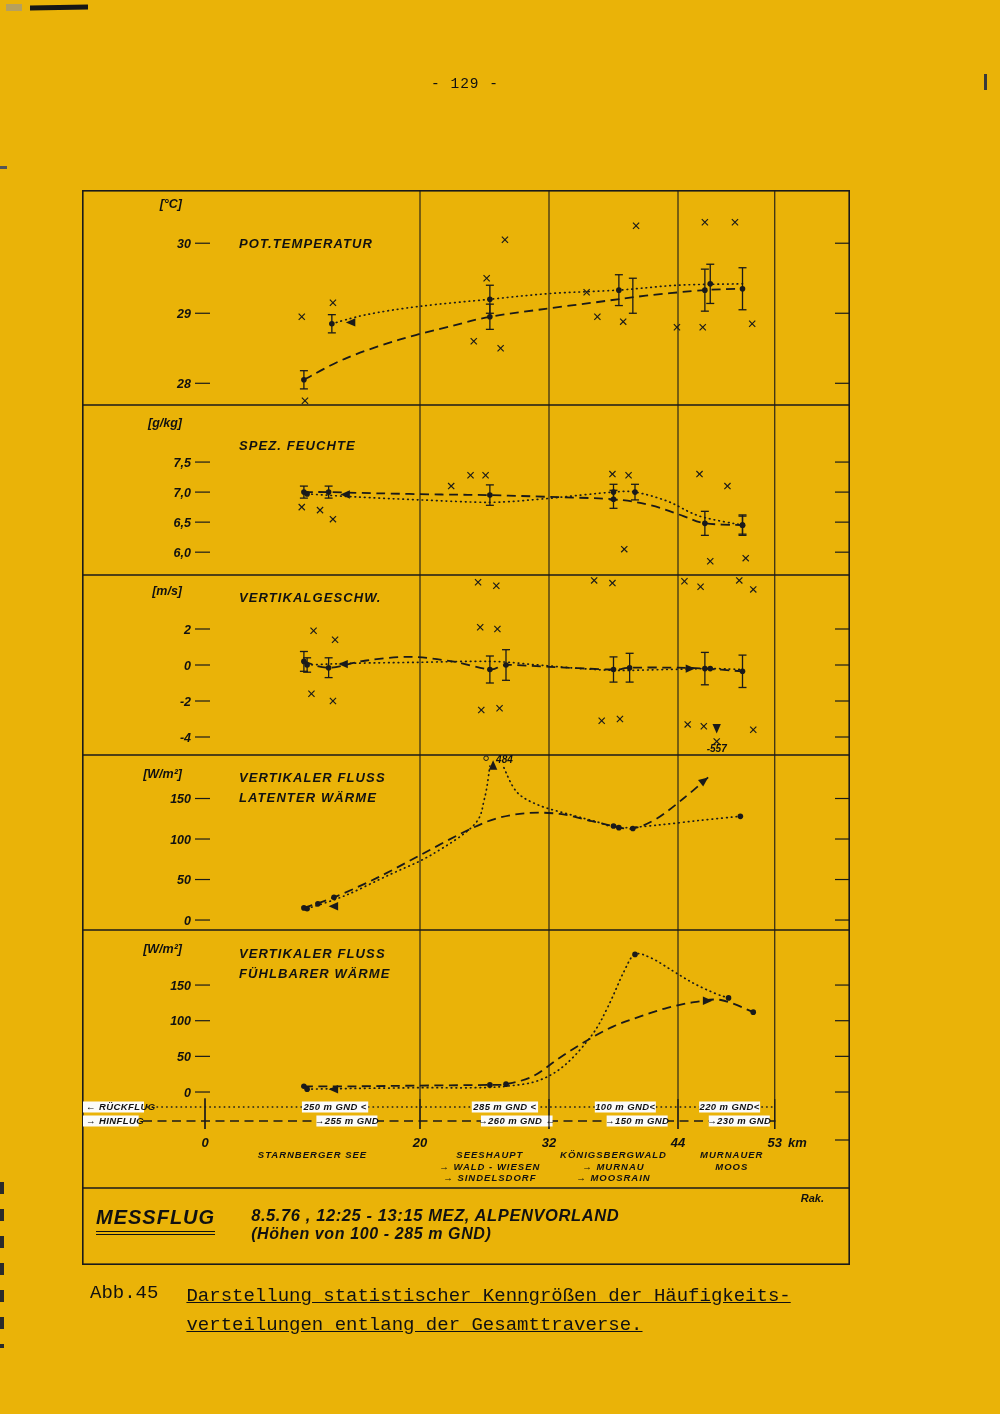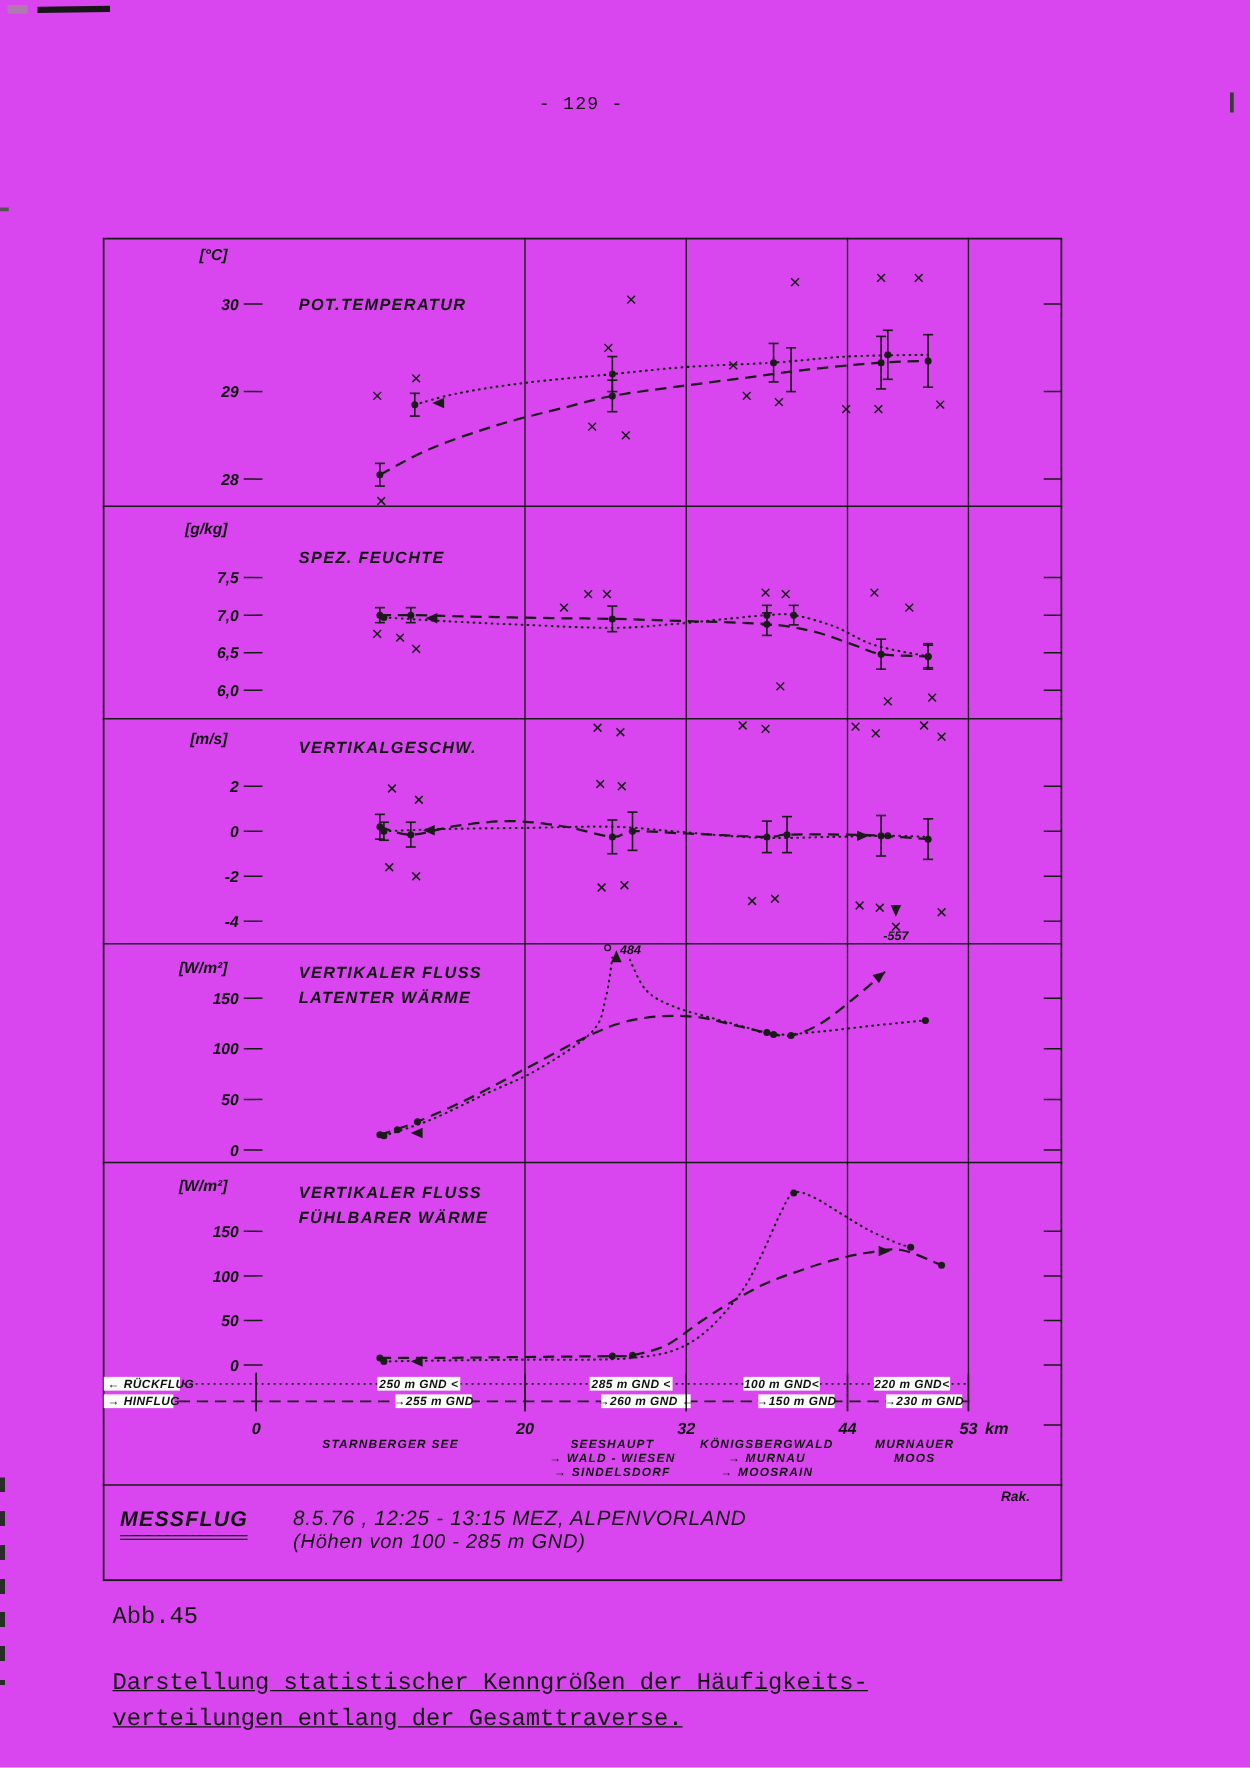--- a/index.html
+++ b/index.html
@@ -1,39 +1,39 @@
 <!DOCTYPE html>
 <html><head>
 <meta charset="utf-8">
 <style>
   html,body{margin:0;padding:0;background:#e9e9e6;}
-  .page{position:relative;width:1000px;height:1414px;background:#d946ef;color:#111;
+  .page{position:relative;width:1000px;height:1414px;background:#eab308;color:#111;
         font-family:"Liberation Sans",sans-serif;overflow:hidden;}
   .page-number{position:absolute;top:76px;left:0;width:930px;text-align:center;
         font-family:"Liberation Mono",monospace;font-size:14.5px;letter-spacing:1px;}
   .figure-box{position:absolute;left:82px;top:190px;width:768px;height:1075px;}
   .figure-box svg{position:absolute;left:0;top:0;}
   
   .t-unit{font:italic 600 12.5px "Liberation Sans",sans-serif;fill:#111;}
   .t-title{font:italic 700 13px "Liberation Sans",sans-serif;letter-spacing:1.1px;fill:#111;}
   .t-tick{font:italic 600 12.5px "Liberation Sans",sans-serif;fill:#111;}
   .t-axis{font:italic 700 13px "Liberation Sans",sans-serif;fill:#111;}
   .t-legend{font:italic 700 9.5px "Liberation Sans",sans-serif;letter-spacing:.4px;fill:#111;}
   .t-loc{font:italic 700 9.5px "Liberation Sans",sans-serif;letter-spacing:1px;fill:#111;}
   .t-small{font:italic 600 10px "Liberation Sans",sans-serif;fill:#111;}
   
   .messflug{position:absolute;left:14px;top:1016px;display:flex;gap:36px;align-items:flex-start;}
-  .mf-label{font-style:italic;font-weight:700;font-size:17px;letter-spacing:1px;
+  .mf-label{font-style:italic;font-weight:700;font-size:20px;letter-spacing:1px;
         border-bottom:4px double #111;padding-bottom:2px;}
-  .mf-lines{font-style:italic;font-weight:400;font-size:16.5px;letter-spacing:.6px;}
+  .mf-lines{font-style:italic;font-weight:700;font-size:16.5px;letter-spacing:.6px;}
   .mf-lines .l2{font-size:16px;}
   .rak{position:absolute;right:26px;top:1002px;font-style:italic;font-weight:700;font-size:11px;}
   
   .caption{position:absolute;left:90px;top:1282px;display:flex;gap:28px;
-        font-family:"Liberation Mono",monospace;font-size:19px;flex-direction:column;}
+        font-family:"Liberation Mono",monospace;font-size:19px;}
   .caption .cap-text{line-height:1.5;text-decoration:underline;}
   
   .art-a{position:absolute;left:30px;top:5px;width:58px;height:5px;background:#161616;transform:rotate(-.8deg);}
   .art-b{position:absolute;left:6px;top:4px;width:16px;height:7px;background:#9a968e;opacity:.65;}
   .art-c{position:absolute;left:0;top:1182px;width:4px;height:166px;
         background:repeating-linear-gradient(180deg,#2b2b2b 0 12px,transparent 12px 27px);}
   .art-d{position:absolute;left:984px;top:74px;width:3px;height:16px;background:#3a3a3a;}
   .art-e{position:absolute;left:0;top:166px;width:7px;height:3px;background:#555;}
 </style>
 </head>

